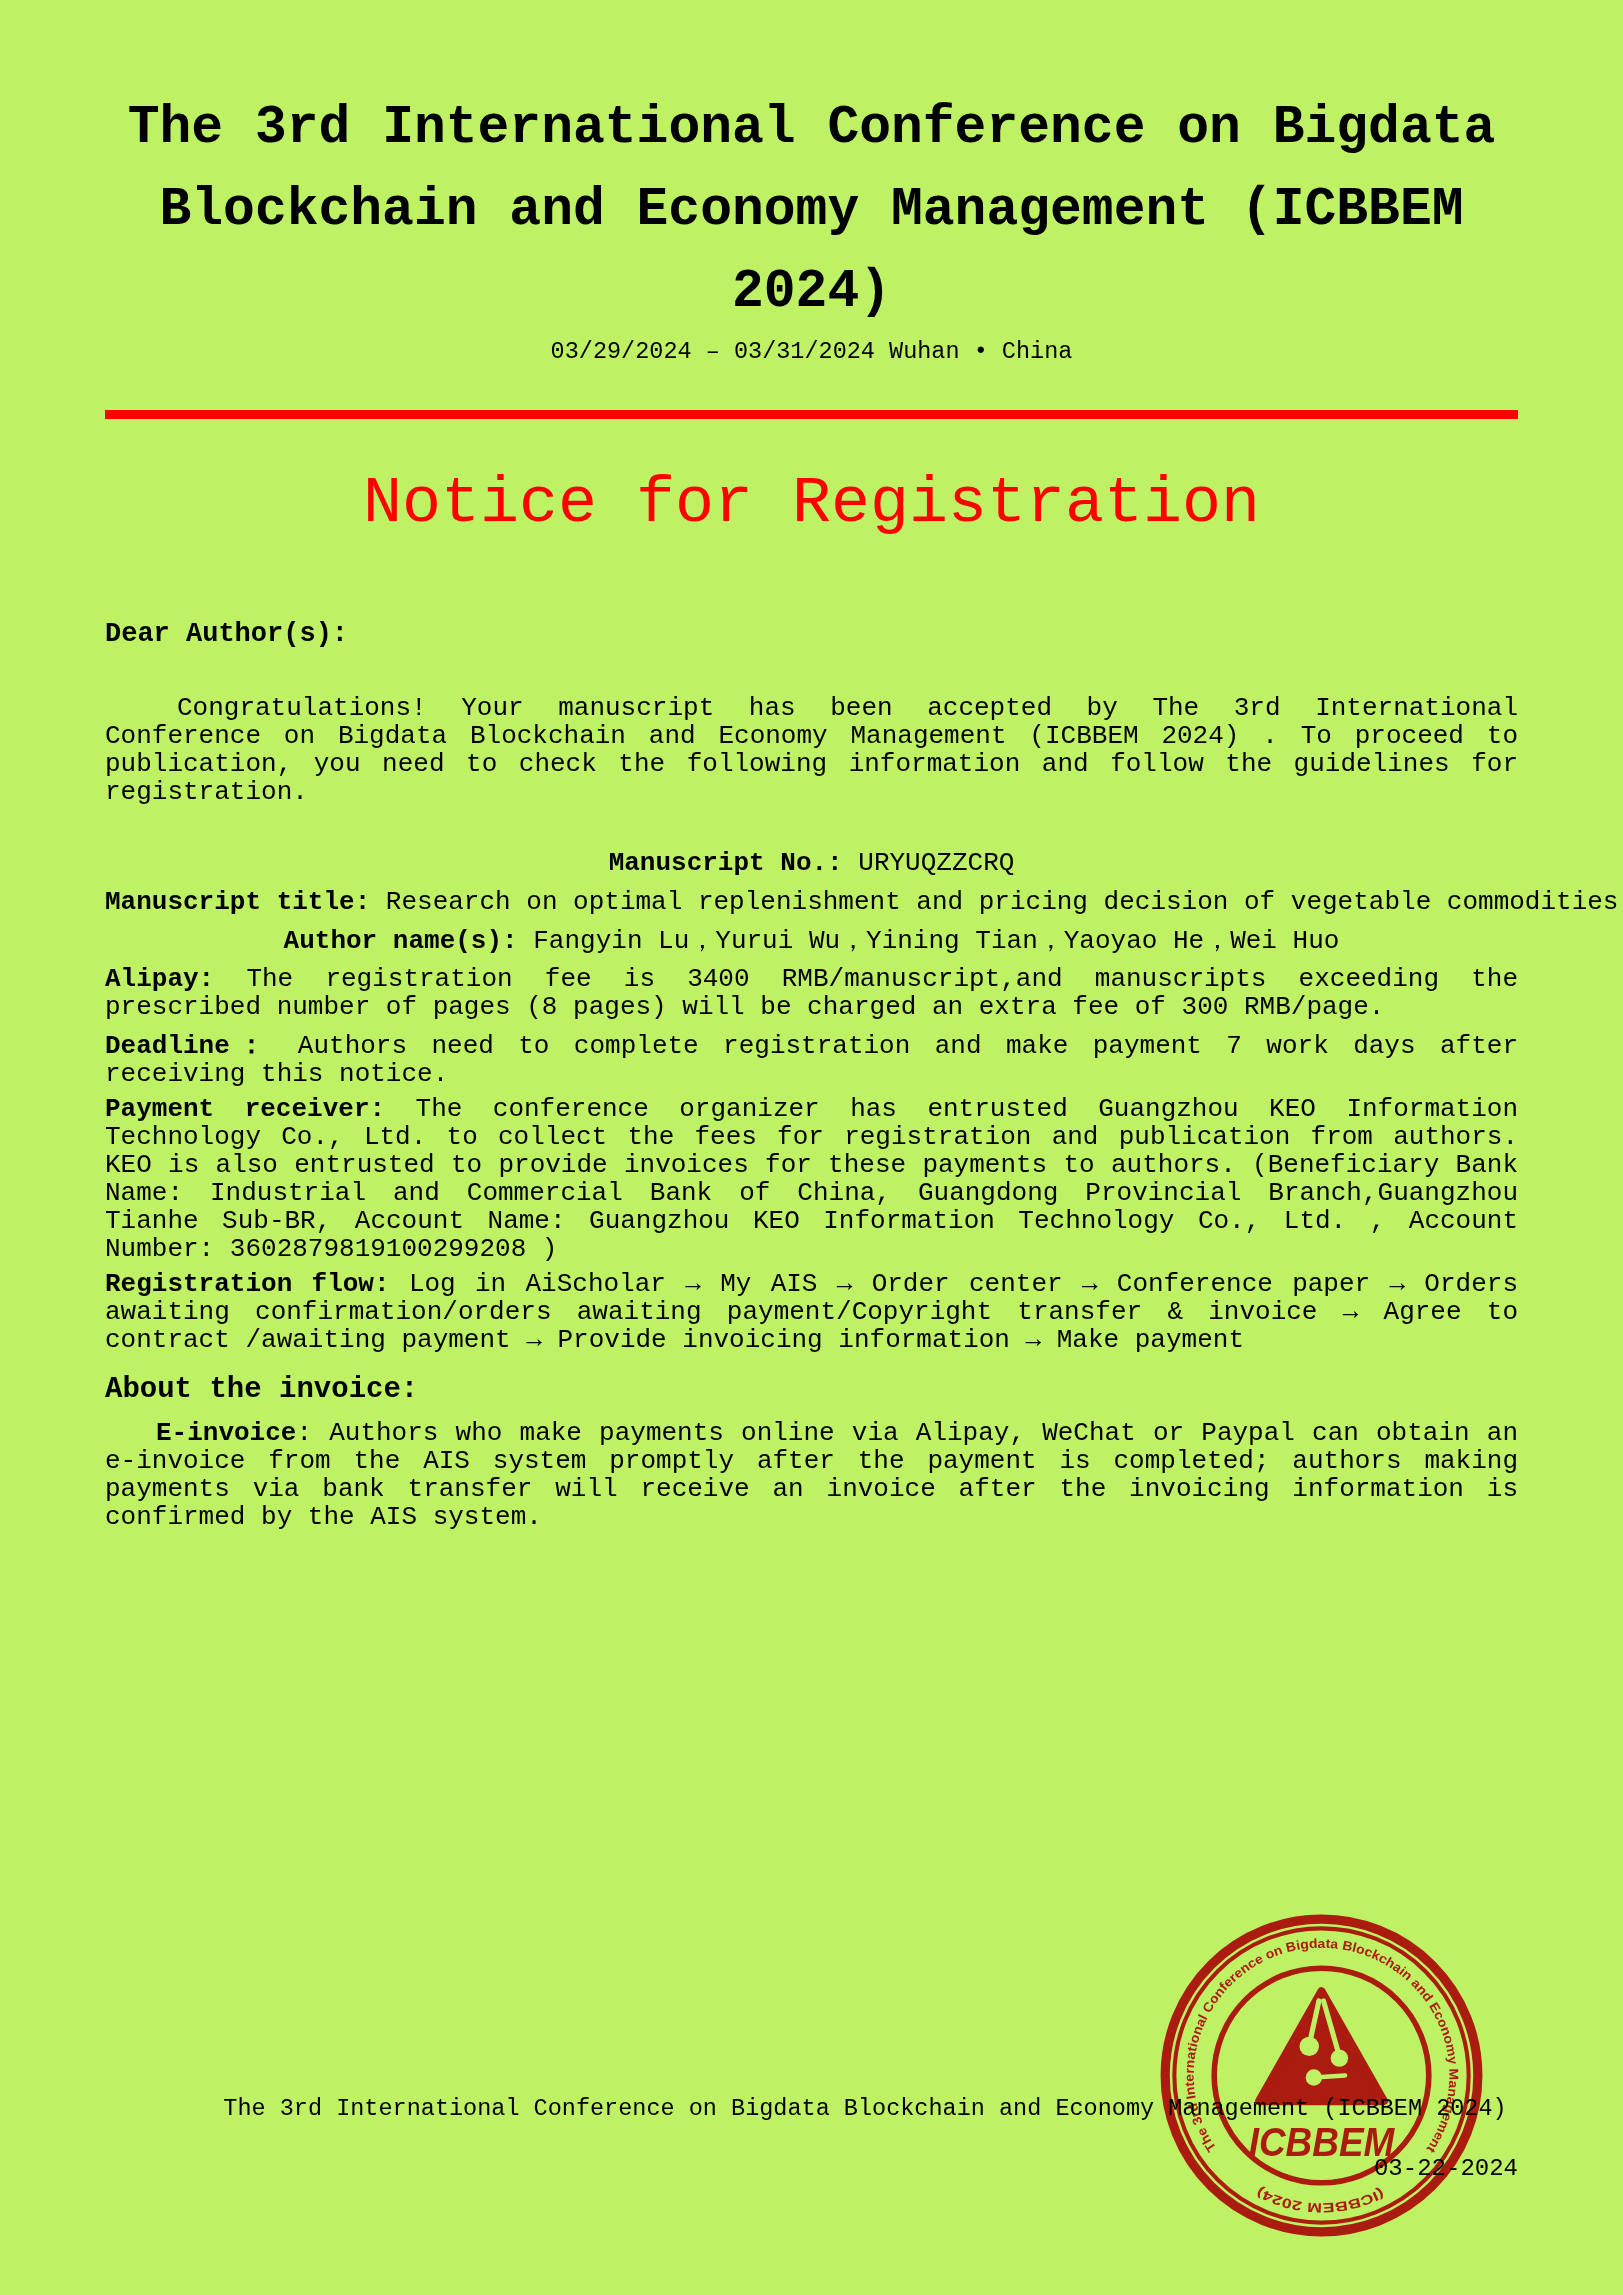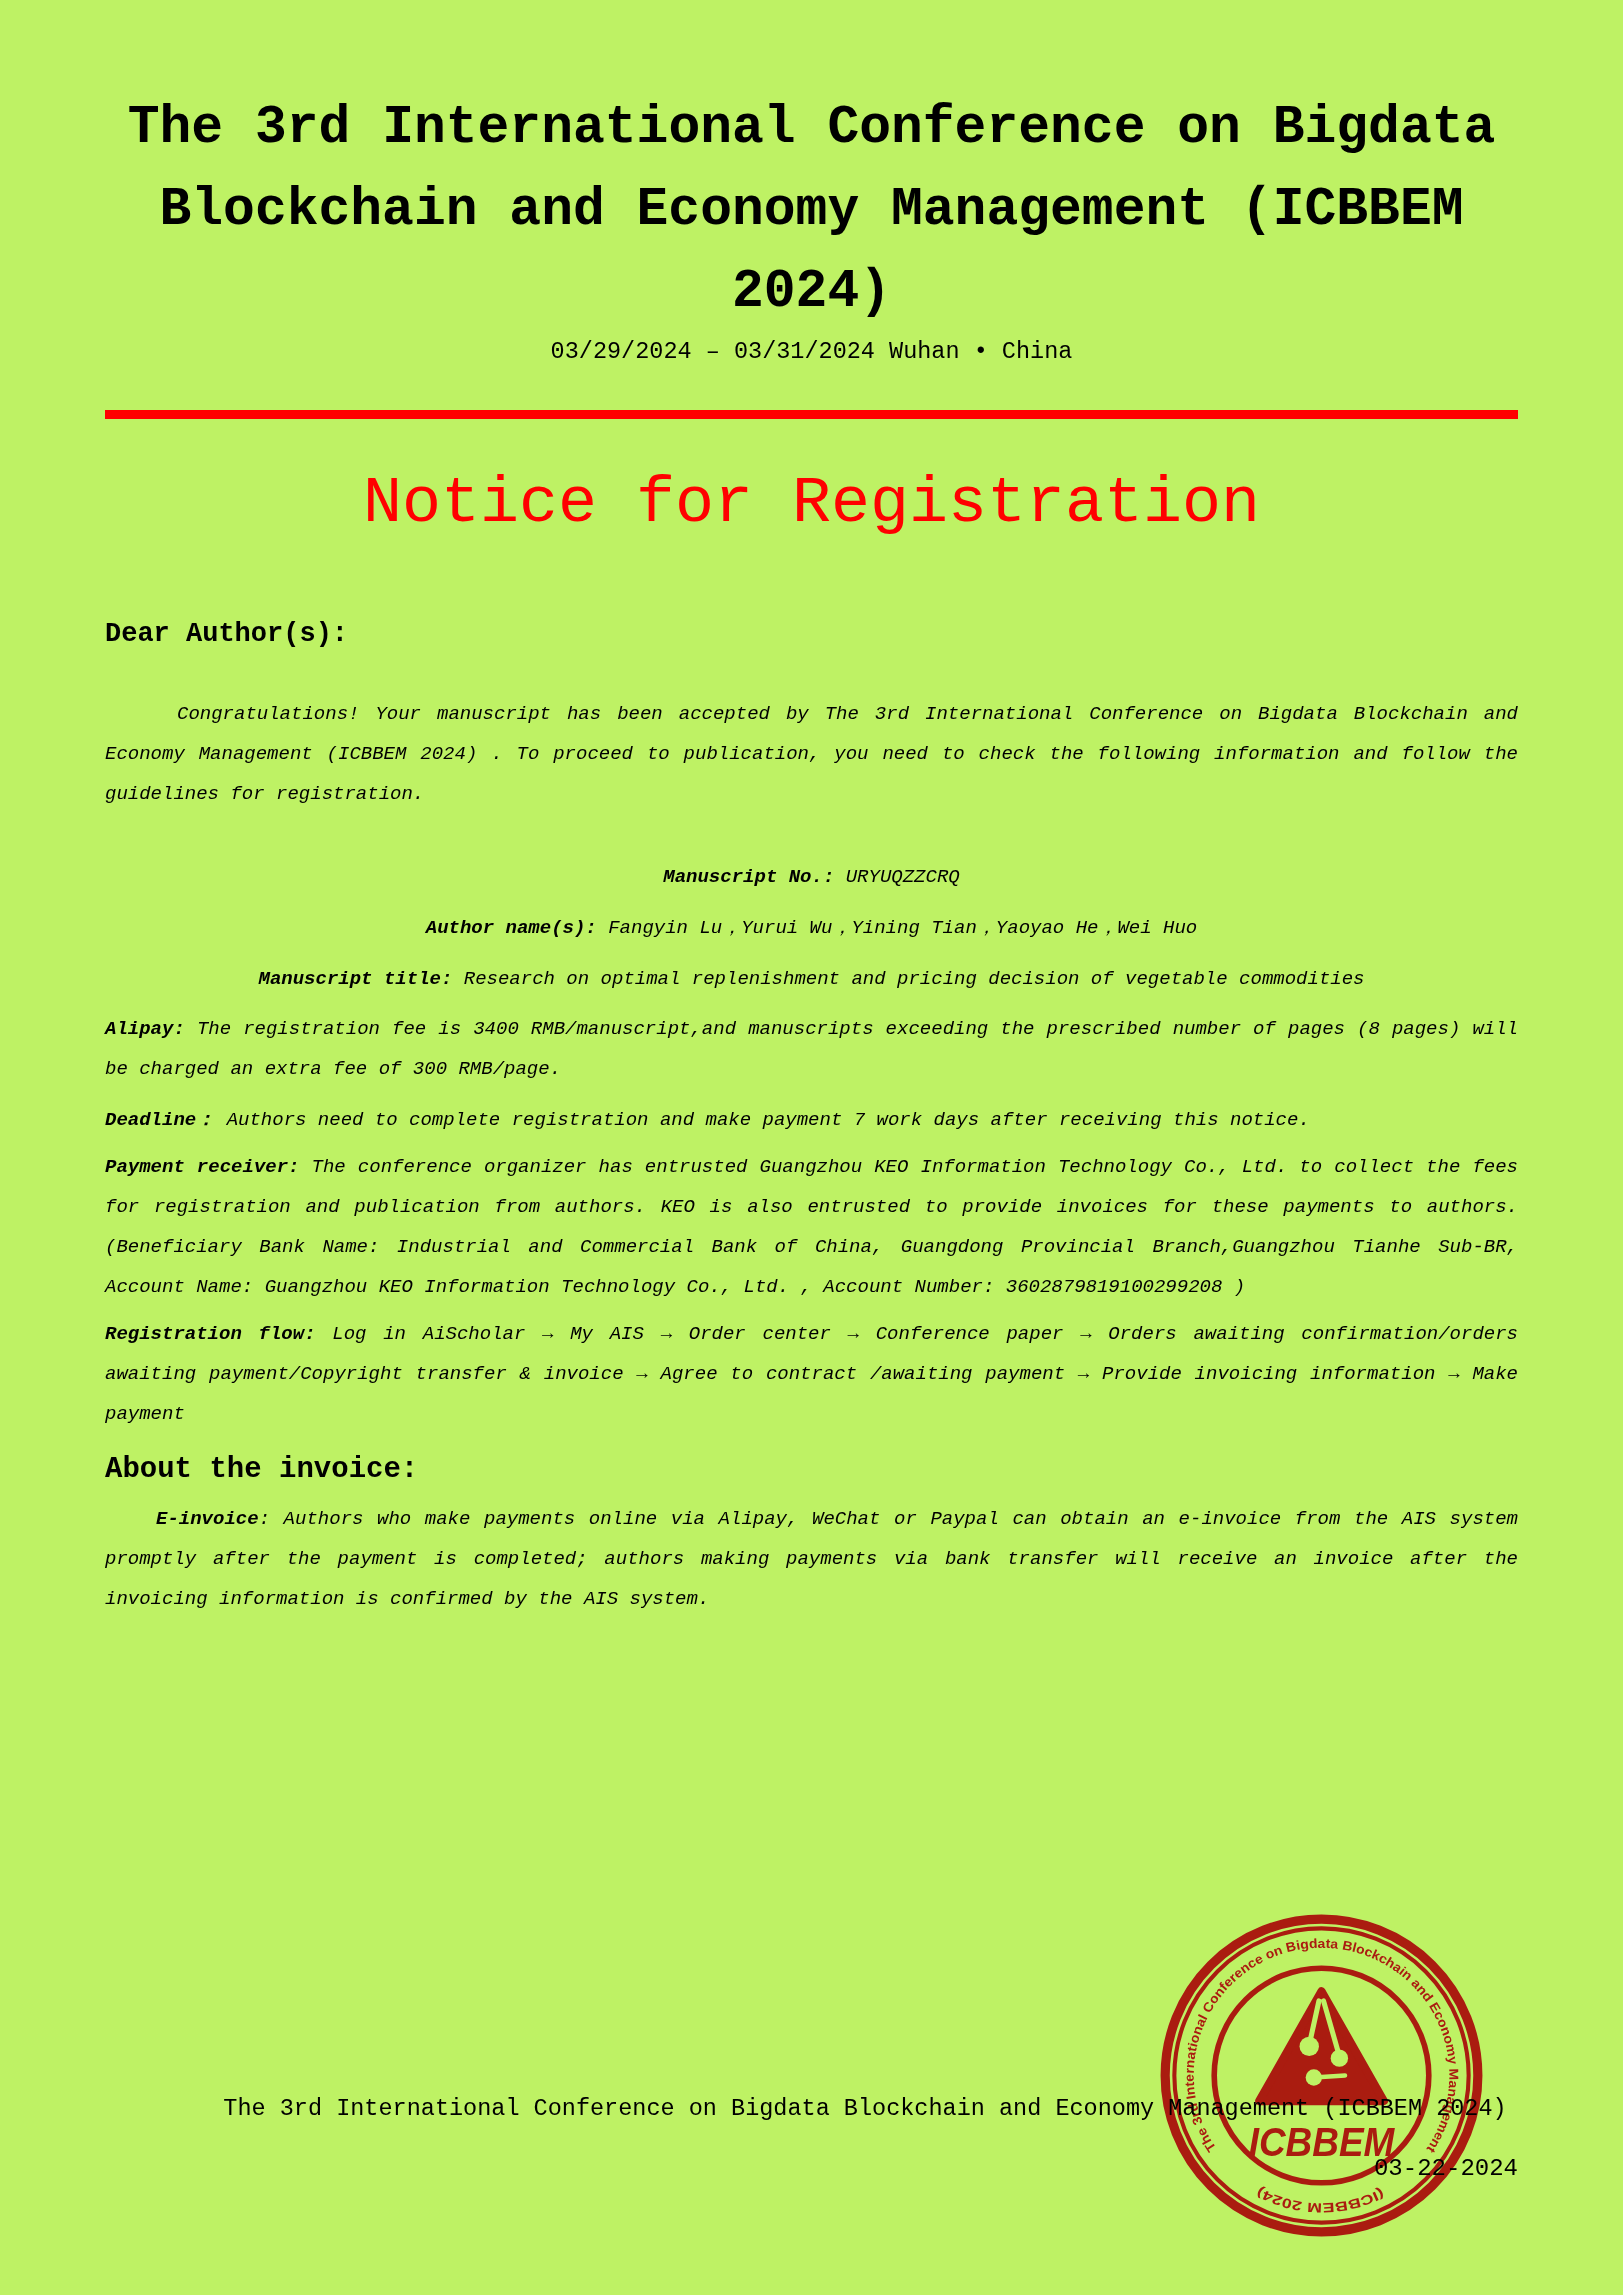--- a/index.html
+++ b/index.html
@@ -33,21 +33,21 @@
     font-size: 65px; line-height: 77px;
     color: #ff0000; font-weight: normal; text-align: center;
     white-space: nowrap;
   }
 
   .salutation {
     margin: 75px 0 0;
     font-size: 27px; line-height: 32px; font-weight: bold;
   }
 
-  p.body { margin: 0; font-size: 19px; line-height: 40px; text-align: justify; font-style: italic; }
+  p.body { margin: 0; font-size: 26px; line-height: 28px; text-align: justify; }
   p.congrats { margin-top: 44px; text-indent: 72px; }
   p.info { margin-top: 11.2px; text-align: center; white-space: nowrap; }
   p.info-first { margin-top: 43px; }
   p.charges { margin-top: 10.2px; }
   p.deadline { margin-top: 10.2px; }
   p.payment { margin-top: 7.2px; }
   p.regflow { margin-top: 7.2px; }
 
   h3.invoice-heading {
     margin: 20.4px 0 0;
@@ -96,23 +96,23 @@
     <div class="red-bar"></div>
 
     <h2 class="notice-heading">Notice for Registration</h2>
 
     <p class="salutation">Dear Author(s):</p>
 
     <p class="body congrats">Congratulations! Your manuscript has been accepted by The 3rd International Conference on Bigdata Blockchain and Economy Management (ICBBEM 2024) . To proceed to publication, you need to check the following information and follow the guidelines for registration.</p>
 
     <p class="body info info-first"><b class="lbl">Manuscript No.:</b> <span>URYUQZZCRQ</span></p>
 
+    <p class="body info"><b class="lbl">Manuscript title:</b> <span>Research on optimal replenishment and pricing decision of vegetable commodities</span></p>
+
     <p class="body info"><b class="lbl">Author name(s):</b> <span>Fangyin Lu，Yurui Wu，Yining Tian，Yaoyao He，Wei Huo</span></p>
-
-    <p class="body info"><b class="lbl">Manuscript title:</b> <span>Research on optimal replenishment and pricing decision of vegetable commodities</span></p>
 
     <p class="body charges"><b class="lbl">Alipay:</b> <span>The registration fee is 3400 RMB/manuscript,and manuscripts exceeding the prescribed number of pages (8 pages) will be charged an extra fee of 300 RMB/page.</span></p>
 
     <p class="body deadline"><b class="lbl">Deadline：</b> <span>Authors need to complete registration and make payment 7 work days after receiving this notice.</span></p>
 
     <p class="body payment"><b class="lbl">Payment receiver:</b> <span>The conference organizer has entrusted Guangzhou KEO Information Technology Co., Ltd. to collect the fees for registration and publication from authors. KEO is also entrusted to provide invoices for these payments to authors. (Beneficiary Bank Name: Industrial and Commercial Bank of China, Guangdong Provincial Branch,Guangzhou Tianhe Sub-BR, Account Name: Guangzhou KEO Information Technology Co., Ltd. , Account Number: 3602879819100299208 )</span></p>
 
     <p class="body regflow"><b class="lbl">Registration flow:</b> <span>Log in AiScholar → My AIS → Order center → Conference paper → Orders awaiting confirmation/orders awaiting payment/Copyright transfer &amp; invoice → Agree to contract /awaiting payment → Provide invoicing information → Make payment</span></p>
 
     <h3 class="invoice-heading">About the invoice:</h3>

